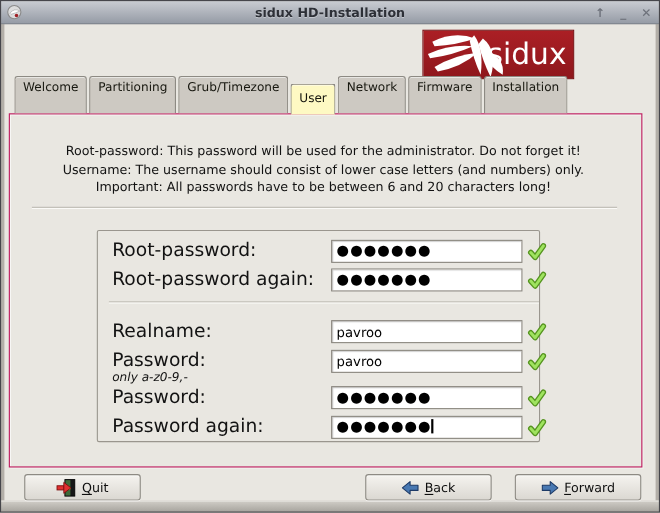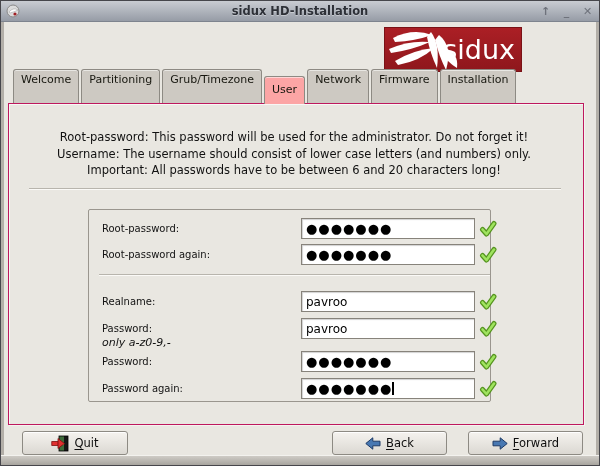--- a/index.html
+++ b/index.html
@@ -61,21 +61,21 @@
     font-size:11px; color:#17170f;
     background:#cdc9c2;
     border:1px solid #8d8a83; border-bottom:none;
     border-radius:3px 3px 0 0;
     margin-right:2px;
     box-shadow: inset 0 1px 0 rgba(255,255,255,.55);
     cursor:default; white-space:nowrap;
   }
   .tab.active {
     height:28px; line-height:26px; margin-bottom:-1px;
-    background:#fca5a5; z-index:6; position:relative;
+    background:#fef9c3; z-index:6; position:relative;
   }
   
   .panel {
     position:absolute; left:4px; top:81px; width:576px; height:322px;
     border:1px solid #be185d; background:#e9e7e1;
     box-shadow: inset 1px 1px 0 rgba(255,255,255,.65), 1px 1px 0 rgba(255,255,255,.5);
     z-index:1;
   }
   .info {
     position:absolute; top:25px; left:10px; right:14px;
@@ -86,21 +86,21 @@
     border-top:1px solid #b8b5ad; border-bottom:1px solid #fbfaf7;
   }
   
   .formframe {
     position:absolute; left:79px; top:105px; width:403px; height:193px;
     border:1px solid #9a968e; border-radius:2px;
   }
   .row { position:absolute; left:0; width:100%; height:21px; }
   .flabel {
     position:absolute; left:13px; top:0; line-height:21px;
-    font-size:10px; color:#121212; white-space:nowrap;text-align:center;
+    font-size:17px; color:#121212; white-space:nowrap;text-align:center;
   }
   .field {
     position:absolute; left:212px; top:0; width:174px; height:21px;
     background:#fff; border:1px solid #87837b;
     box-shadow: inset 1px 1px 1px rgba(0,0,0,.18);
     padding:1px 4px 0 4px;
     font-size:12px; line-height:18px; color:#000;
     white-space:nowrap; overflow:hidden; cursor:text;
   }
   .field.pw { font-size:13px; letter-spacing:1px; line-height:17px; }

